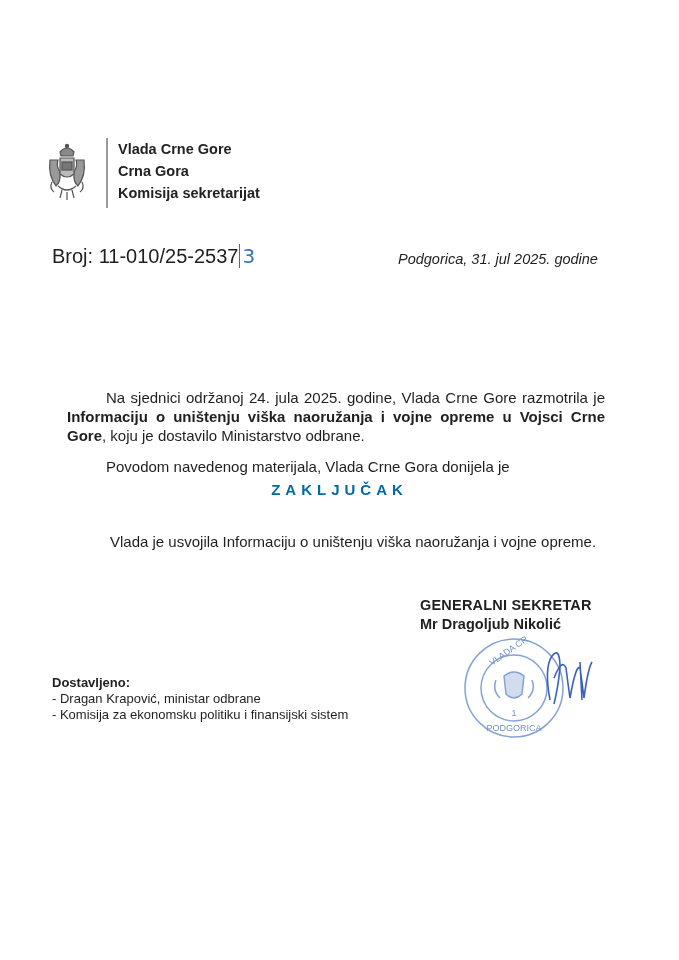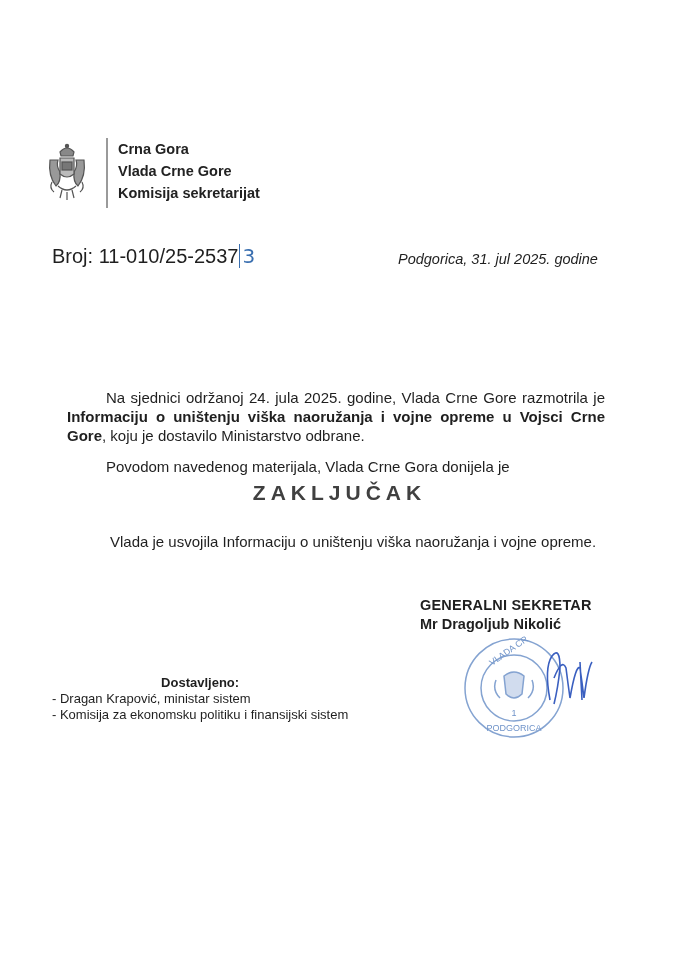--- a/index.html
+++ b/index.html
@@ -15,50 +15,50 @@
     .header { left: 46px; top: 138px; display: flex; align-items: flex-start; }
     .crest { width: 42px; height: 64px; margin-top: 4px; }
     .vbar { width: 2px; height: 70px; background: #9a9a9a; margin-left: 18px; margin-right: 10px; }
     .hdr-lines { font-size: 14.5px; font-weight: bold; line-height: 22px; color: #222; }
     .ref { left: 52px; top: 244px; font-size: 20px; }
     .ref .hand { color: #3a6fb0; font-family: "DejaVu Sans", sans-serif; font-weight: normal; margin-left: 1px; border-left: 1.5px solid #3a6fb0; padding-left: 2px; }
     .date { left: 398px; top: 251px; font-size: 14.5px; font-style: italic; }
     .body-text { left: 55px; top: 376px; width: 562px; font-size: 15px; line-height: 19px; text-align: justify; }
     .body-text p { margin: 12px; }
     .indent { text-indent: 39px; }
-    .title { left: 0; width: 679px; top: 481px; text-align: center; font-size: 21px; font-weight: bold; letter-spacing: 5px; color: #404040; }
+    .title { left: 0; width: 679px; top: 481px; text-align: center; font-size: 15px; font-weight: bold; letter-spacing: 5px; color: #0369a1; }
     .concl { left: 55px; top: 516px; width: 562px; font-size: 15px; line-height: 19px; text-align: justify; }
     .sign { left: 420px; top: 596px; width: 200px; text-align: left; font-size: 14.5px; font-weight: bold; line-height: 19px; }
     .sign .role { letter-spacing: 0.2px; }
     .stamp { left: 462px; top: 636px; width: 104px; height: 104px; }
     .signature { left: 530px; top: 638px; width: 90px; height: 70px; }
     .dist { left: 52px; top: 675px; font-size: 13px; line-height: 16px; }
-    .dist .head { font-weight: bold; text-align: center; }
+    .dist .head { font-weight: bold; }
   </style>
 </head>
 <body>
 
 <div class="abs header">
   <svg class="crest" viewBox="0 0 42 64">
     <g fill="none" stroke="#555" stroke-width="1.2">
       <path d="M14 10 Q21 2 28 10 L27 14 L15 14 Z" fill="#888"></path>
       <circle cx="21" cy="4" r="1.6" fill="#555"></circle>
       <path d="M4 18 Q2 34 10 44 Q15 40 14 30 Q10 24 12 18 Z" fill="#999"></path>
       <path d="M38 18 Q40 34 32 44 Q27 40 28 30 Q32 24 30 18 Z" fill="#999"></path>
       <path d="M14 16 L28 16 L28 32 Q21 38 14 32 Z" fill="#bbb"></path>
       <rect x="16" y="20" width="10" height="8" fill="#777"></rect>
       <path d="M12 44 Q21 52 30 44"></path>
       <path d="M16 48 L14 56 M21 50 L21 58 M26 48 L28 56"></path>
       <path d="M6 40 Q3 46 8 50 M36 40 Q39 46 34 50"></path>
     </g>
   </svg>
   <div class="vbar"></div>
   <div class="hdr-lines">
+    <div>Vlada Crne Gore</div>
     <div>Crna Gora</div>
-    <div>Vlada Crne Gore</div>
     <div>Komisija sekretarijat</div>
   </div>
 </div>
 
 <div class="abs ref">
   <span>Broj: 11-010/25-2537</span><span class="hand">3</span>
 </div>
 
 <div class="abs date">Podgorica, 31. jul 2025. godine</div>
 
@@ -89,15 +89,15 @@
   <path d="M20 62 Q14 30 22 18 Q30 8 30 30 Q28 50 24 66 M24 40 Q32 20 36 30 Q38 46 40 60 Q46 26 50 30 Q52 44 54 60 Q58 30 62 24 M50 24 L52 62" fill="none" stroke="#3a5fc0" stroke-width="1.6"></path>
 </svg>
 
 <div class="abs sign">
   <div class="role">GENERALNI SEKRETAR</div>
   <div>Mr Dragoljub Nikolić</div>
 </div>
 
 <div class="abs dist">
   <div class="head">Dostavljeno:</div>
-  <div>- Dragan Krapović, ministar sistem</div>
+  <div>- Dragan Krapović, ministar odbrane</div>
   <div>- Komisija za ekonomsku politiku i finansijski sistem</div>
 </div>
 
 </body></html>

